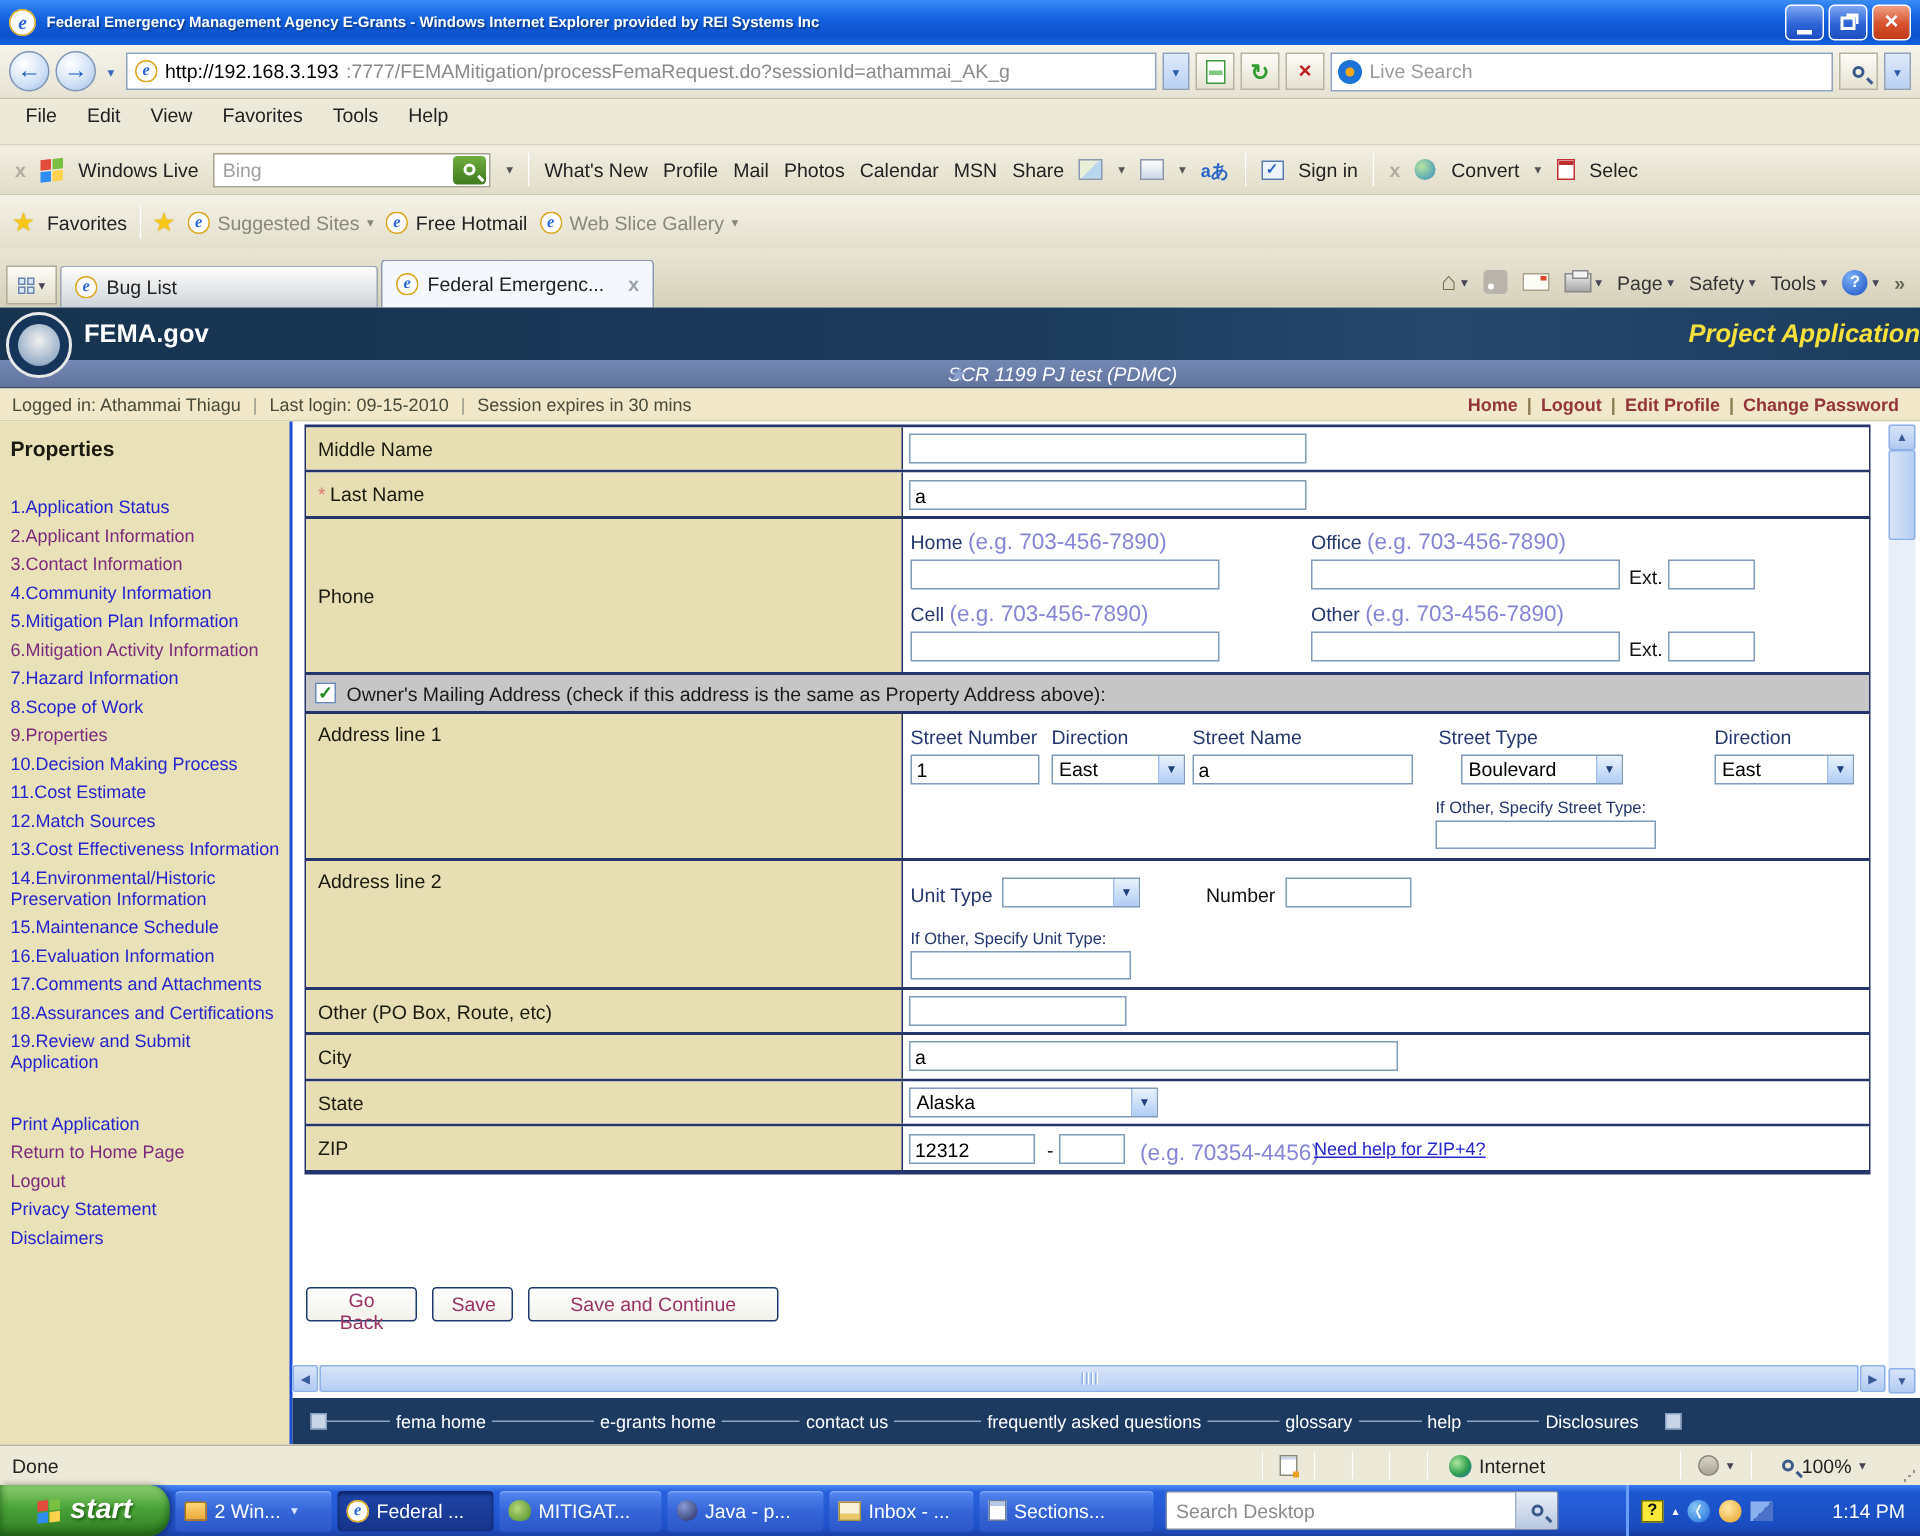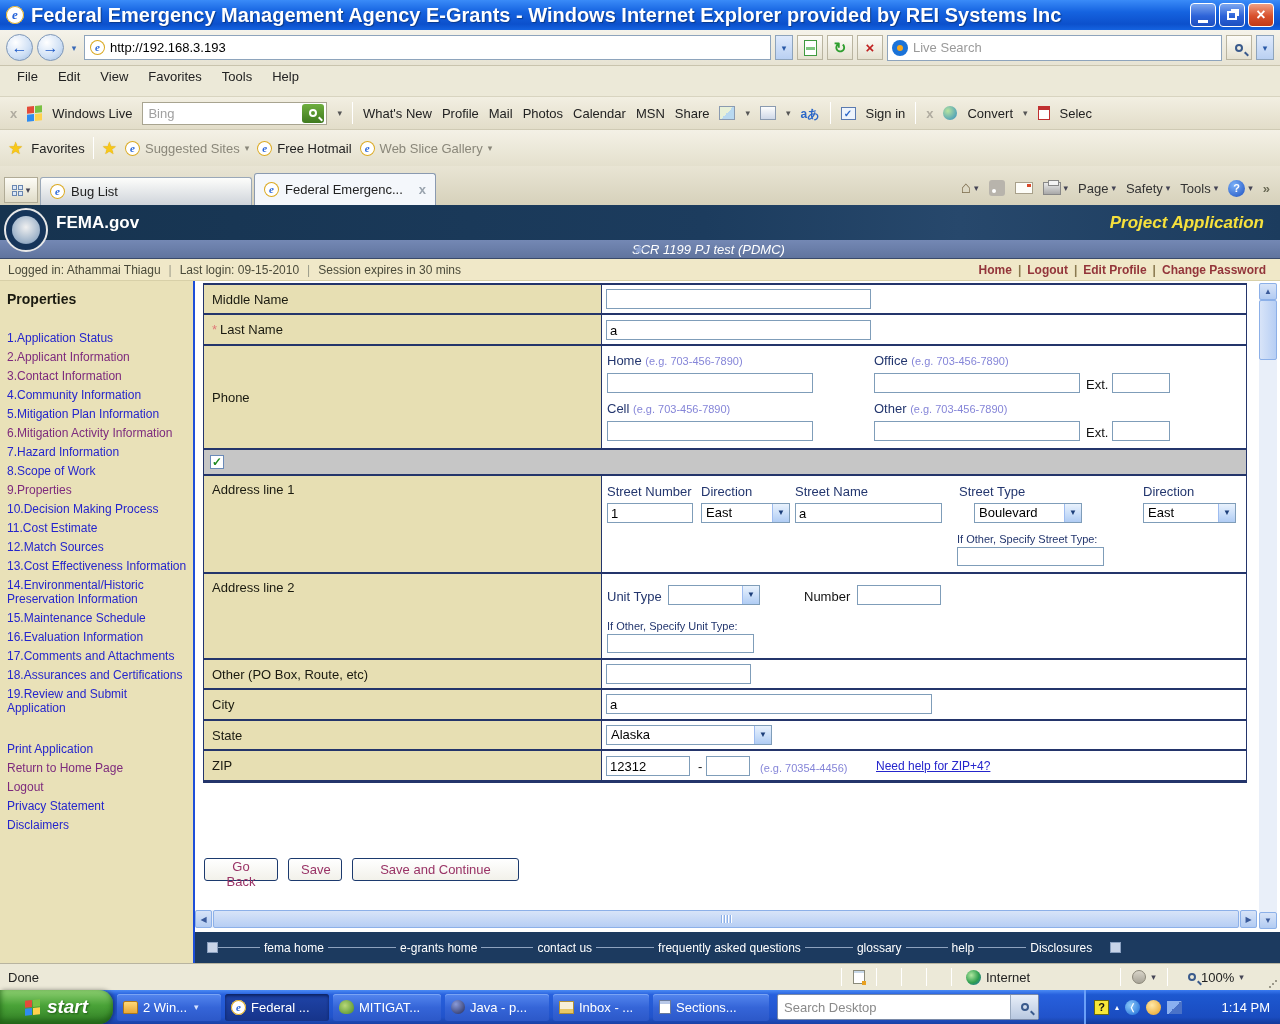--- a/index.html
+++ b/index.html
@@ -6,21 +6,21 @@
   html,body{background:#444}
   .screen{position:relative;width:1280px;height:1024px;overflow:hidden;background:#fff;font-size:13px}
 
   
   .titlebar{position:absolute;left:0;top:0;width:1280px;height:30px;
     background:linear-gradient(180deg,#3a8bf8 0%,#1563e0 40%,#0c50cc 80%,#1563e0 100%);
     display:flex;align-items:center;padding:0 6px;color:#fff}
   .ieico{font-style:italic;font-weight:bold;color:#2a66d9;background:#fff;border-radius:50%;
     width:18px;height:18px;line-height:17px;text-align:center;font-family:"Liberation Serif",serif;
     box-shadow:0 0 0 1px #d9a820 inset}
-  .tb-title{margin-left:7px;font-weight:bold;font-size:20px;flex:1;white-space:nowrap;overflow:hidden;
+  .tb-title{margin-left:7px;font-weight:bold;font-size:10px;flex:1;white-space:nowrap;overflow:hidden;
     text-shadow:1px 1px 1px #0a3a8a}
   .winbtn{width:26px;height:24px;margin-left:3px;border:1px solid #fff;border-radius:4px;
     display:flex;align-items:center;justify-content:center;color:#fff;font-weight:bold;
     background:linear-gradient(180deg,#7da7f0,#2d63d8 55%,#1c4fc0)}
   .winbtn.close{background:linear-gradient(180deg,#f0a084,#d8502c 55%,#c03a18);font-size:16px}
   .minbar{display:block;width:10px;height:3px;background:#fff;margin-top:12px}
   .restoreglyph{display:block;width:10px;height:9px;border:2px solid #fff;box-shadow:3px -3px 0 -1px #fff}
 
   
   .addrrow{position:absolute;left:0;top:30px;width:1280px;height:36px;background:linear-gradient(180deg,#f5f3ea,#e7e3d3);
@@ -114,21 +114,21 @@
   .chev{color:#6a6a55;font-weight:bold}
 
   
   .femahead{position:absolute;left:0;top:205px;width:1280px;height:35px;
     background:linear-gradient(90deg,#16334f 0%,#1c3c5e 55%,#27486c 75%,#1c3c5e 100%);
     display:flex;align-items:center;color:#fff}
   .seal{position:absolute;left:4px;top:3px;width:44px;height:44px;border-radius:50%;background:#16355a;
     border:2px solid #e8e8e8;z-index:5;display:flex;align-items:center;justify-content:center}
   .seal i{width:28px;height:28px;border-radius:50%;background:radial-gradient(circle at 50% 40%,#f0f0f0,#9ab0c8 70%,#3a5a80)}
   .femalogo{margin-left:56px;font-weight:bold;font-size:17px}
-  .projtitle{margin-left:auto;margin-right:16px;font-style:italic;font-weight:bold;font-size:17px;color:#f6e03c}
+  .projtitle{margin-left:auto;font-style:italic;font-weight:bold;font-size:17px;color:#f6e03c}
   .subband{position:absolute;left:0;top:240px;width:1280px;height:19px;background:linear-gradient(180deg,#7488b4,#60749e);
     border-bottom:1px solid #3a4a6a;color:#fff}
   .subband span{position:absolute;left:632px;top:2px;font-style:italic;font-size:13px}
   .substar{position:absolute;right:90px;top:0;color:#8aa0d0;font-size:16px}
 
   
   .sessionbar{position:absolute;left:0;top:259px;width:1280px;height:22px;background:#f0e8c8;border-bottom:1px solid #d8d0a8;
     display:flex;align-items:center;padding:0 8px;font-size:12px;color:#4a4a3a}
   .sessionbar .lsep{margin:0 8px;color:#9a9a8a}
   .sesslinks{margin-left:auto;display:flex;align-items:center;font-weight:bold;color:#8a7a50}
@@ -149,21 +149,21 @@
   .frow{position:relative;display:flex;border-bottom:2px solid #24356b}
   .frow:last-child{border-bottom:2px solid #24356b}
   .flabel{width:398px;background:#e7dfb3;border-right:1px solid #24356b;padding:6px 8px;color:#1a1a10;flex:none}
   .flabel.vc{display:flex;align-items:center;padding-top:0;padding-bottom:0}
   .ffield{position:relative;flex:1;background:#fff}
   .req{color:#e07878;margin-right:3px}
   .grayrow{background:#c6c6c6;padding:5px 6px;display:flex;align-items:center;gap:7px;color:#1a1a1a;flex:1}
   .cb{width:14px;height:14px;background:#fff;border:1px solid #6a8ab8;color:#1f8a1f;font-weight:bold;font-size:12px;line-height:12px;text-align:center;flex:none}
   .txt{position:absolute;height:20px;border:1px solid #7f9db9;font-size:13px;padding:0 3px;background:#fff;color:#000;outline:none}
   .fl{position:absolute;font-size:13px;color:#23366e;white-space:nowrap}
-  .fl .hint{font-size:11px;color:#8585d8}
+  .fl .hint{font-size:15px;color:#8585d8}
   .fl.small{font-size:11px}
   .sel{position:absolute;height:20px;background:#fff;border:1px solid #7f9db9;font-size:13px;line-height:18px;padding-left:4px;color:#000;cursor:pointer}
   .sel i{position:absolute;right:0;top:0;bottom:0;width:17px;background:linear-gradient(180deg,#e9f2fd,#c7dcf8 60%,#b0ccf4);
     border-left:1px solid #9ebcf0;display:flex;align-items:center;justify-content:center;font-style:normal;font-size:8px;color:#1d3f7a}
   .radio{position:absolute;width:13px;height:13px;border:1px solid #5a7ab0;border-radius:50%;background:#fff;cursor:pointer}
   .radio.on::after{content:"";position:absolute;left:3px;top:3px;width:5px;height:5px;border-radius:50%;background:#2ca42c}
   .rlbl{position:absolute;font-size:13px;color:#111}
   .ziplink{position:absolute;font-size:12px;color:#2525cc;text-decoration:underline;cursor:pointer}
   .zipdash{position:absolute;font-size:13px;color:#111}
 
@@ -260,20 +260,21 @@
     <span class="winbtn close">×</span>
   </div>
 
   <div class="addrrow">
     <span class="navcircle">←</span>
     <span class="navcircle">→</span>
     <span class="navdd">▾</span>
     <div class="urlbox">
       <span class="ieico small">e</span>
       <span class="urlhost">http://192.168.3.193</span>
+        <span class="urlrest">:7777/FEMAMitigation/processFemaRequest.do?sessionId=athammai_AK_g</span>
     </div>
     <span class="addrbtn dd">▾</span>
     <span class="addrbtn">
         <span class="compatglyph"></span>
       </span>
     <span class="addrbtn">
         <span class="refreshglyph">↻</span>
       </span>
     <span class="addrbtn">
         <span class="stopglyph">×</span>
@@ -508,20 +509,21 @@
             <span class="fl" style="left:272px;top:55px"><span>Other</span> <span class="hint">(e.g. 703-456-7890)</span></span>
             <input class="txt" style="left: 272px; top: 75px; width: 206px;">
             <span class="fl" style="left:484px;top:79px;color:#111"><span>Ext.</span></span>
             <input class="txt" style="left: 510px; top: 75px; width: 58px;">
           </div>
         </div>
 
         <div class="frow" style="height:26px">
           <div class="grayrow">
             <span class="cb">✓</span>
+            <span>Owner's Mailing Address (check if this address is the same as Property Address above):</span>
           </div>
         </div>
 
         <div class="frow" style="height:98px">
           <div class="flabel"><span>Address line 1</span></div>
           <div class="ffield">
             <span class="fl" style="left:5px;top:8px">Street Number</span>
             <input class="txt" style="left: 5px; top: 27px; width: 86px;" value="1">
             <span class="fl" style="left:99px;top:8px">Direction</span>
             <span class="sel" style="left:99px;top:27px;width:89px"><span>East</span><i>▼</i></span>

